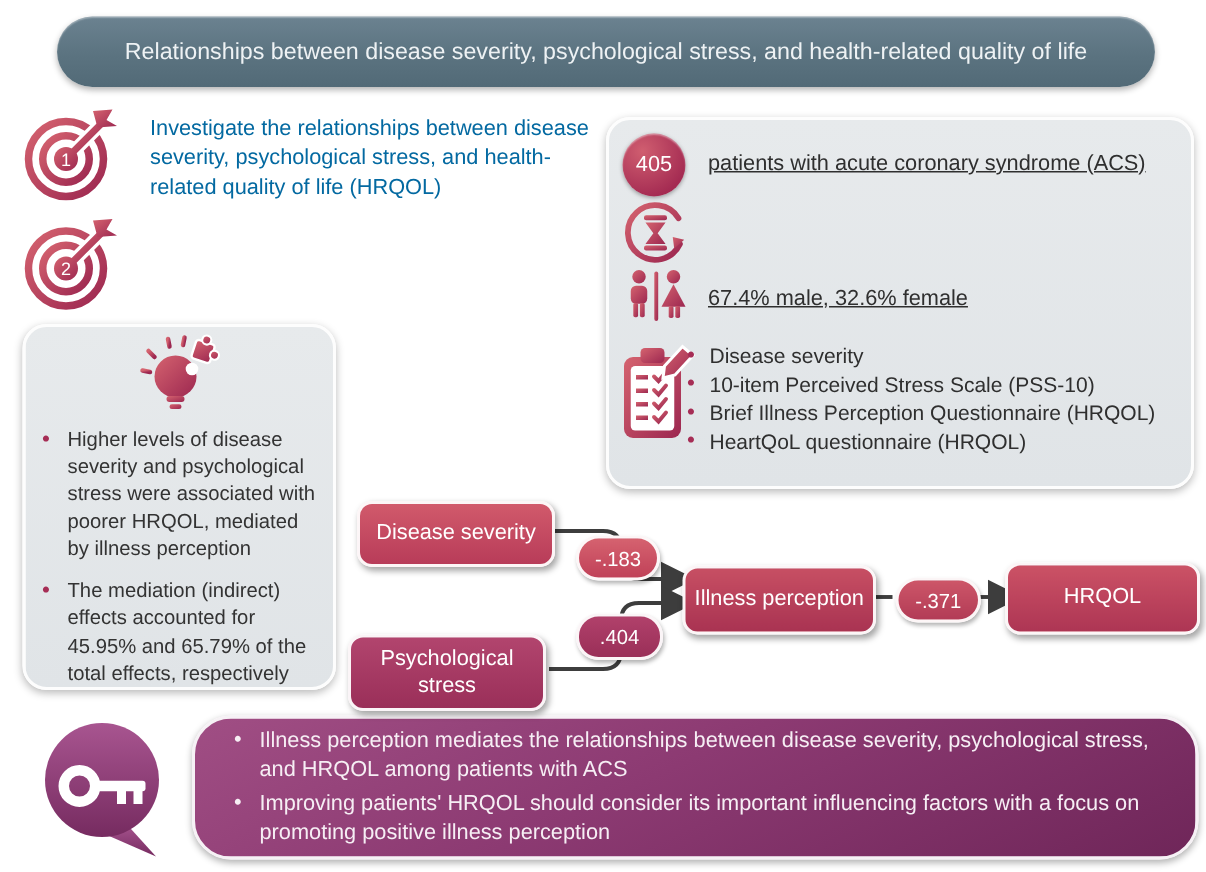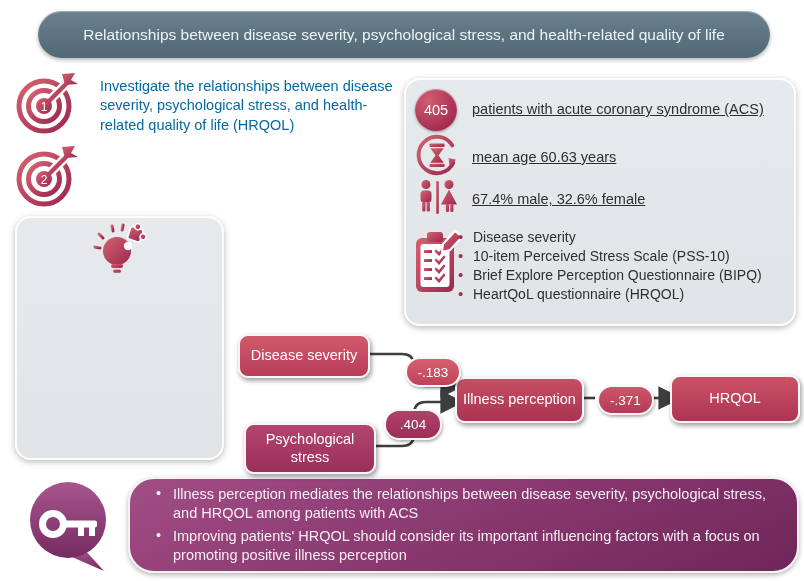--- a/index.html
+++ b/index.html
@@ -117,21 +117,20 @@
     </div>
     <div class="stat-text" style="left:66px;top:21px">patients with acute coronary syndrome (ACS)</div>
 
     <svg class="stat-icon" style="left:8px;top:53px" width="46" height="46" viewBox="0 0 48 48">
       <path d="M40,13 A19,19 0 1 0 41,31" fill="none" stroke="url(#gcrim)" stroke-width="4" stroke-linecap="round"></path>
       <path d="M36,26 l8,2 -7,6 z" fill="url(#gcrim)"></path>
       <rect x="16" y="11" width="16" height="3.5" rx="1.5" fill="url(#gcrim)"></rect>
       <path d="M17,16 h14 l-5.5,7.5 5.5,7.5 h-14 l5.5,-7.5 z" fill="url(#gcrim)"></path>
       <rect x="16" y="32" width="16" height="3.5" rx="1.5" fill="url(#gcrim)"></rect>
     </svg>
-    <div class="stat-text" style="left:66px;top:69px">mean age 60.63 years</div>
 
     <svg class="stat-icon" style="left:10px;top:98px" width="44" height="44" viewBox="0 0 44 42">
       <circle cx="10" cy="5.5" r="4.5" fill="url(#gcrim)"></circle>
       <rect x="4.5" y="11.5" width="11" height="12" rx="3.5" fill="url(#gcrim)"></rect>
       <rect x="6.2" y="23" width="3.2" height="9.5" rx="1.2" fill="url(#gcrim)"></rect>
       <rect x="10.6" y="23" width="3.2" height="9.5" rx="1.2" fill="url(#gcrim)"></rect>
       <rect x="20.2" y="2" width="2.6" height="33" rx="1.3" fill="url(#gcrim)"></rect>
       <circle cx="33" cy="5.5" r="4.5" fill="url(#gcrim)"></circle>
       <path d="M33,10.5 l-8,15 h16 z" fill="url(#gcrim)"></path>
       <rect x="29.8" y="25" width="3.2" height="8" rx="1.2" fill="url(#gcrim)"></rect>
@@ -153,21 +152,21 @@
         <path d="M24,23 l3,3 5,-6"></path>
           <path d="M24,32 l3,3 5,-6"></path>
         <path d="M24,41 l3,3 5,-6"></path>
           <path d="M24,50 l3,3 5,-6"></path>
       </g>
       <path d="M31,16 L43,3 l7,6 -12,13 -8,2 z" fill="url(#gcrim)" stroke="#fff" stroke-width="2"></path>
     </svg>
     <ul class="mlist" style="left:50px;top:148px">
       <li>Disease severity</li>
       <li>10-item Perceived Stress Scale (PSS-10)</li>
-      <li>Brief Explore Perception Questionnaire (BIPQ)</li>
+      <li>Brief Illness Perception Questionnaire (HRQOL)</li>
       <li>HeartQoL questionnaire (HRQOL)</li>
     </ul>
   </div>
 
   <div class="panel" style="left:15px;top:216px;width:205px;height:240px">
     <svg style="position:absolute;left:72px;top:2px" width="62" height="62" viewBox="0 0 60 62">
       <g stroke="url(#gcrim)" stroke-width="3" stroke-linecap="round">
         <line x1="9" y1="14" x2="13" y2="18"></line>
           <line x1="22" y1="6" x2="23" y2="11"></line>
         <line x1="5" y1="27" x2="10" y2="28"></line>
@@ -177,46 +176,48 @@
       <circle cx="38" cy="26" r="4.2" fill="#fff"></circle>
       <rect x="21" y="44" width="12" height="4" rx="2" fill="url(#gcrim)"></rect>
       <rect x="23" y="49.5" width="8" height="3.2" rx="1.6" fill="url(#gcrim)"></rect>
       <g transform="rotate(18 46 14)">
         <rect x="39" y="8" width="13" height="13" rx="2" fill="url(#gcrim)" stroke="#fff" stroke-width="1.6"></rect>
         <circle cx="45.5" cy="6.5" r="3" fill="url(#gcrim)" stroke="#fff" stroke-width="1.4"></circle>
         <circle cx="53.5" cy="14.5" r="3" fill="url(#gcrim)" stroke="#fff" stroke-width="1.4"></circle>
       </g>
     </svg>
     <ul class="flist" style="left:11px;top:66px;width:184px">
+      <li>Higher levels of disease severity and psychological stress were associated with poorer HRQOL, mediated by illness perception</li>
+      <li>The mediation (indirect) effects accounted for 45.95% and 65.79% of the total effects, respectively</li>
     </ul>
   </div>
 
   <svg class="connectors" width="574" height="150" viewBox="0 0 574 150">
     <g fill="none" stroke="#3d3d3d" stroke-width="2.6">
       <path d="M136,24 H172 Q184,24 184,36 V44 Q184,56 196,56 H213" marker-end="url(#arrow)"></path>
       <path d="M136,116 H172 Q184,116 184,104 V84 Q184,72 196,72 H213" marker-end="url(#arrow)"></path>
       <path d="M350,68 H365"></path>
       <path d="M420,68 H431" marker-end="url(#arrow)"></path>
     </g>
   </svg>
 
   <div class="node disease" style="left:238px;top:334px;width:128px;height:40px">
     <span>Disease severity</span>
   </div>
-  <div class="node stress" style="left:244px;top:423px;width:128px;height:47px">
+  <div class="node stress" style="left:232px;top:423px;width:128px;height:47px">
     <span style="width:100px">Psychological stress</span>
   </div>
   <div class="node mediator" style="left:455px;top:377px;width:125px;height:42px">
     <span>Illness perception</span>
   </div>
   <div class="node outcome" style="left:670px;top:375px;width:126px;height:44px">
     <span>HRQOL</span>
   </div>
 
-  <div class="pill p183" style="left:405px;top:357px;width:52px;height:26px">
+  <div class="pill p183" style="left:384px;top:357px;width:52px;height:26px">
     <span>-.183</span>
   </div>
   <div class="pill p404" style="left:384px;top:409px;width:54px;height:27px">
     <span>.404</span>
   </div>
   <div class="pill p371" style="left:597px;top:385px;width:53px;height:26px">
     <span>-.371</span>
   </div>
 
   <svg class="key-bubble" viewBox="0 0 84 96">

